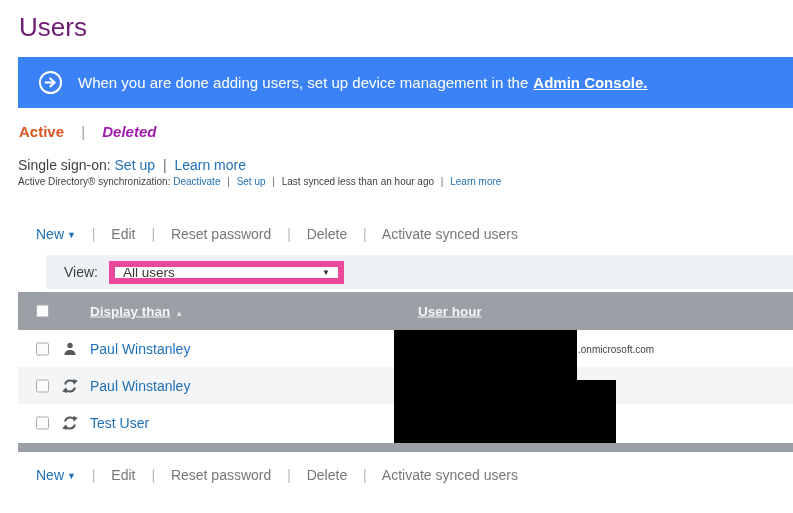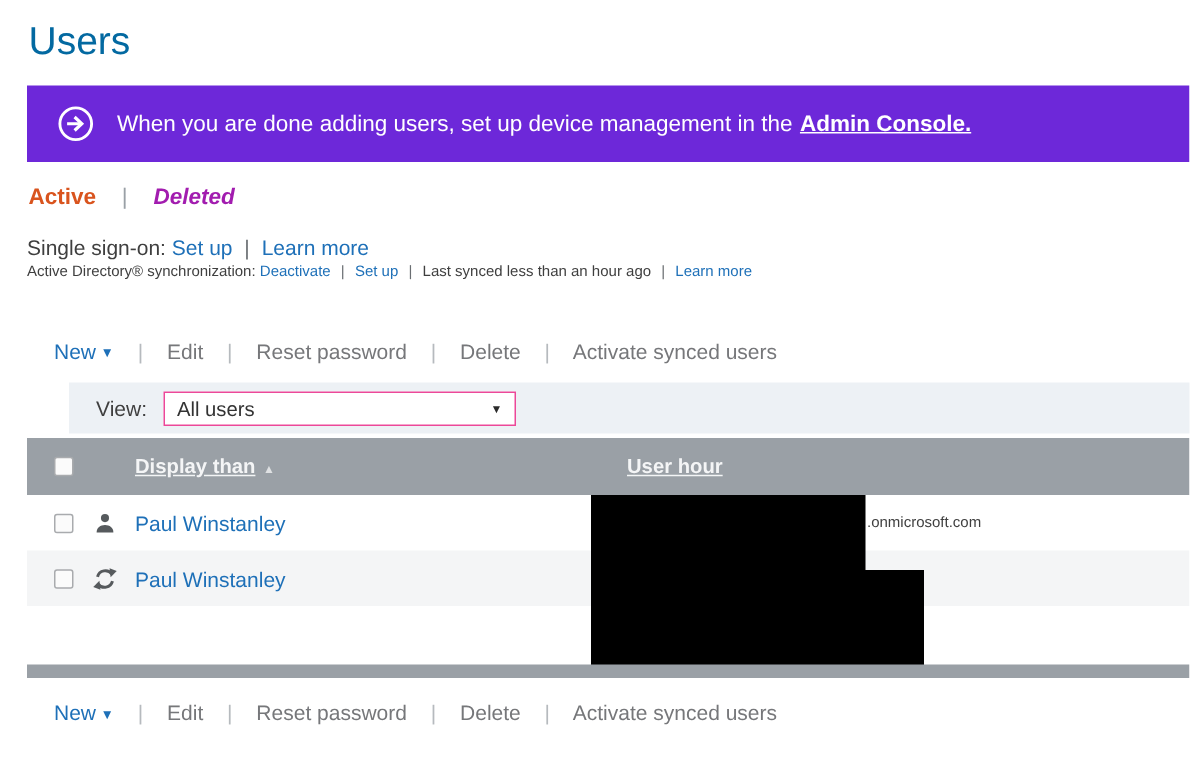--- a/index.html
+++ b/index.html
@@ -4,26 +4,26 @@
 <style>
   * { margin:0; padding:0; box-sizing:border-box; }
   body { background:#fff; }
   .page{
     position:relative; width:793px; height:513px; background:#fff;
     font-family:"Liberation Sans", sans-serif; overflow:hidden; color:#3f3f3f;
   }
   
   .page-title{
     position:absolute; left:19px; top:12px;
-    font-size:26px; font-weight:300; color:#0369a1;
+    font-size:26px; font-weight:300; color:#701a75;
   }
   
   .banner{
     position:absolute; left:18px; top:57px; width:775px; height:51px;
-    background:#6d28d9; display:flex; align-items:center; padding-left:20px;
+    background:#3b82f6; display:flex; align-items:center; padding-left:20px;
   }
   .banner-icon{ width:25px; height:25px; margin-right:15px; flex:0 0 auto; display:block; }
   .banner-text{ color:#fff; font-size:15px; }
   .banner-link{ color:#fff; font-weight:600; text-decoration:underline; margin-left:5px; cursor:pointer; }
   
   .tabs{ position:absolute; left:19px; top:123px; font-size:15px; font-weight:700; }
   .tab-active{ color:#d9541e; cursor:pointer; }
   .tab-sep{ color:#9aa0a6; font-weight:400; margin:0 13px; }
   .tab-deleted{ color:#a21caf; cursor:pointer;font-style:italic; }
   
@@ -39,21 +39,21 @@
   .tb-sep{ color:#b6babe; margin:0 12px; }
   .tb-item{ color:#76777a; cursor:pointer; }
   
   .viewbar{
     position:absolute; left:18px; top:255px; width:775px; height:34px;
     background:#edf1f5; display:flex; align-items:center; padding-left:18px;margin-left:28px;
   }
   .view-label{ font-size:14px; color:#3f3f3f; }
   .view-select{
     margin-left:11px; width:235px; height:23px; background:#fff;
-    border:1px solid #ec4899; display:flex; align-items:center;
+    border:6px solid #ec4899; display:flex; align-items:center;
     justify-content:space-between; padding:0 8px; font-size:13.5px; color:#333; cursor:pointer;
   }
   .sel-caret{ font-size:8px; color:#2b2b2b; }
   
   .thead{
     position:absolute; left:18px; top:292px; width:775px; height:38px;
     background:#9aa0a6;
   }
   .thead .hlabel{
     position:absolute; top:50%; transform:translateY(-50%);
@@ -165,20 +165,31 @@
       <div class="cb"></div>
       <svg class="ricon" viewBox="0 0 18 18">
         <path d="M3.4 7.4 A6 6 0 0 1 14.2 5.4" fill="none" stroke="#565a5d" stroke-width="2.2"></path>
         <polygon points="12.4,1.0 17.8,3.0 13.2,7.6" fill="#565a5d"></polygon>
         <path d="M14.6 10.6 A6 6 0 0 1 3.8 12.6" fill="none" stroke="#565a5d" stroke-width="2.2"></path>
         <polygon points="5.6,17.0 0.2,15.0 4.8,10.4" fill="#565a5d"></polygon>
       </svg>
       <span class="rname">Paul Winstanley</span>
       <span class="runame"></span>
     </div>
+    <div class="row">
+      <div class="cb"></div>
+      <svg class="ricon" viewBox="0 0 18 18">
+        <path d="M3.4 7.4 A6 6 0 0 1 14.2 5.4" fill="none" stroke="#565a5d" stroke-width="2.2"></path>
+        <polygon points="12.4,1.0 17.8,3.0 13.2,7.6" fill="#565a5d"></polygon>
+        <path d="M14.6 10.6 A6 6 0 0 1 3.8 12.6" fill="none" stroke="#565a5d" stroke-width="2.2"></path>
+        <polygon points="5.6,17.0 0.2,15.0 4.8,10.4" fill="#565a5d"></polygon>
+      </svg>
+      <span class="rname">Test User</span>
+      <span class="runame"></span>
+    </div>
   </div>
 
   <div class="redact-a"></div>
   <div class="redact-b"></div>
 
   <div class="graybar"></div>
 
   <div class="toolbar bottom">
     <span class="tb-new"><span>New</span><span class="tb-caret">▼</span></span>
     <span class="tb-sep">|</span>

